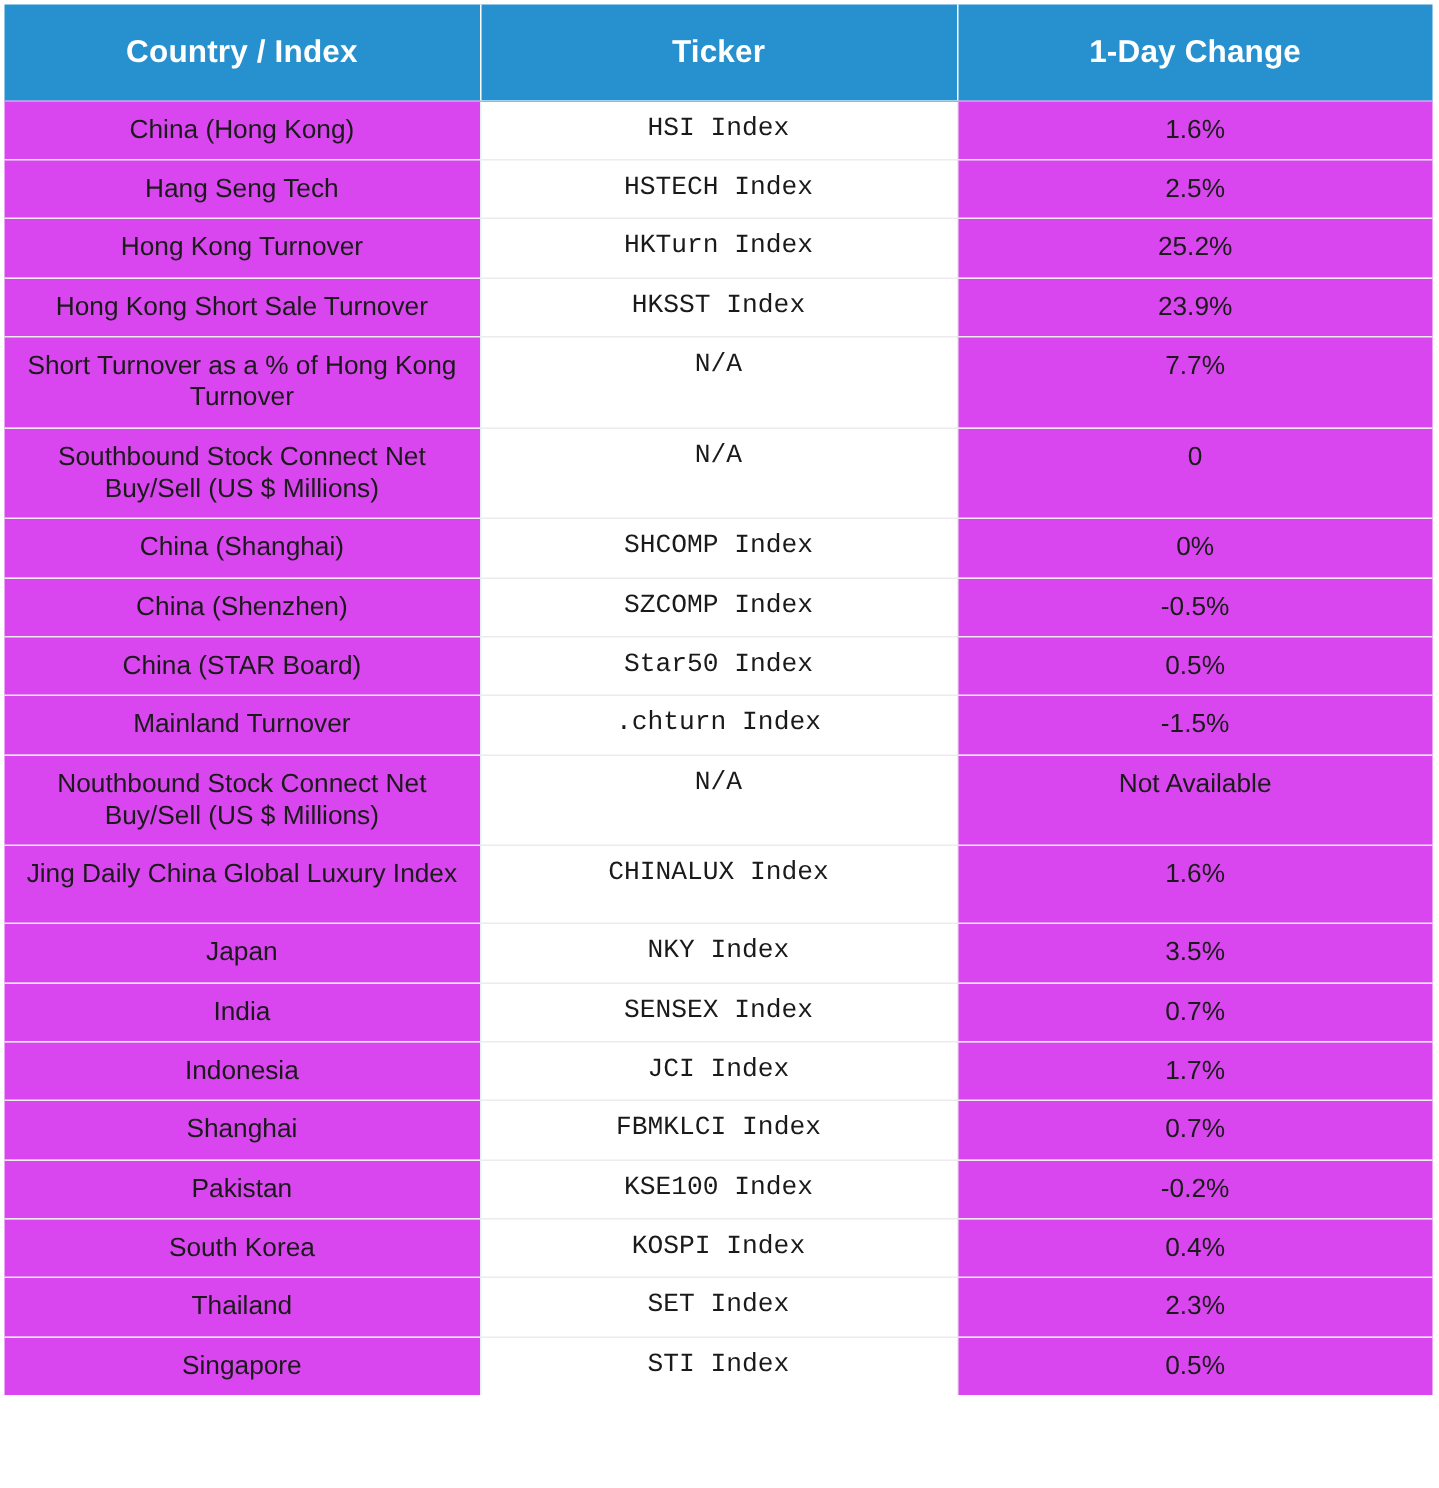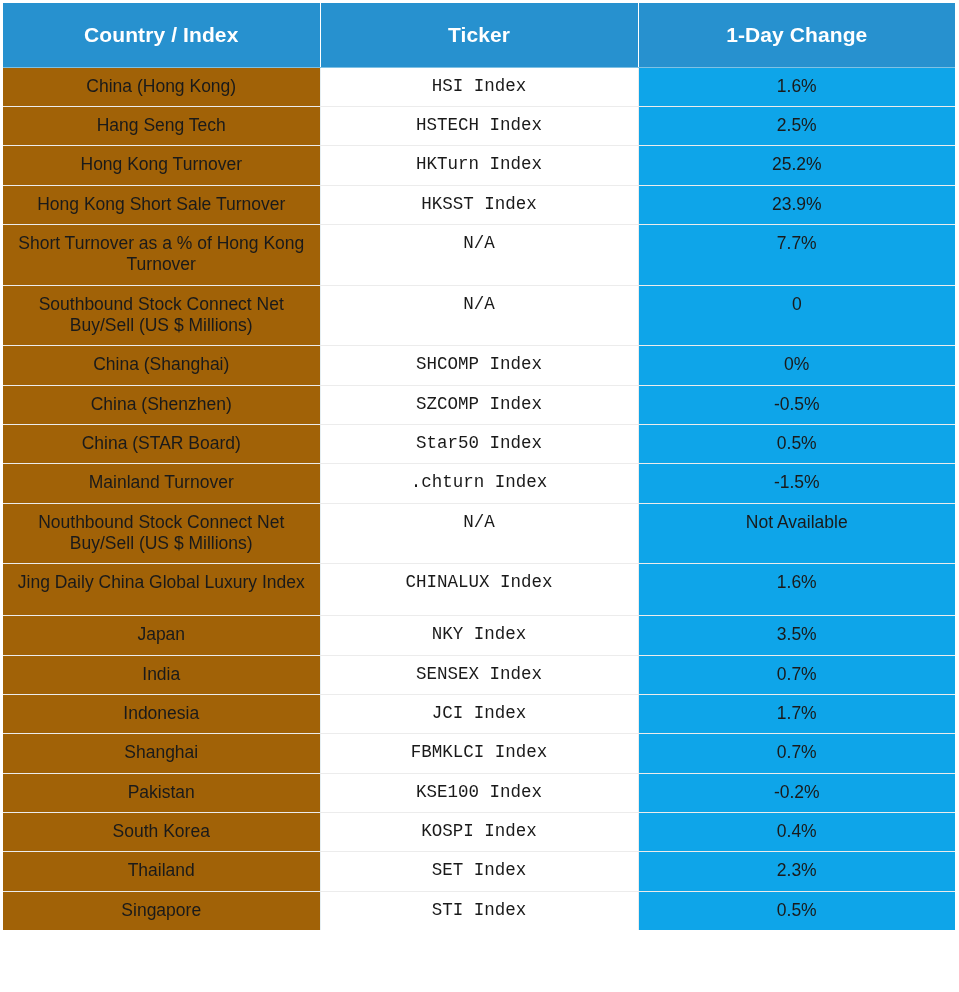--- a/index.html
+++ b/index.html
@@ -53,30 +53,30 @@
     color: #1a1a1a;
     text-align: center;
     vertical-align: top;
     padding: 8px 8px 9px 8px;
     border-bottom: 1px solid #ececec;
     box-sizing: border-box;
     line-height: 1.22;
   }
 
   tbody td.cell-country {
-    background: #a16207;
+    background: #d946ef;
     border-right: 1px solid #e6eff3;
   }
   tbody td.cell-ticker {
     background: #ffffff;
     border-right: 1px solid #ececec;
     font-family: Liberation Mono, monospace;
   }
   tbody td.cell-change {
-    background: #0ea5e9;
+    background: #d946ef;
   }
 
   tbody tr.row-tall td { height: 52px; }
   tbody tr.row-short td { height: 35px; }
   tbody tr:last-child td { border-bottom: none; }
 </style>
 </head>
 <body>
 
 <div id="table-wrap">

